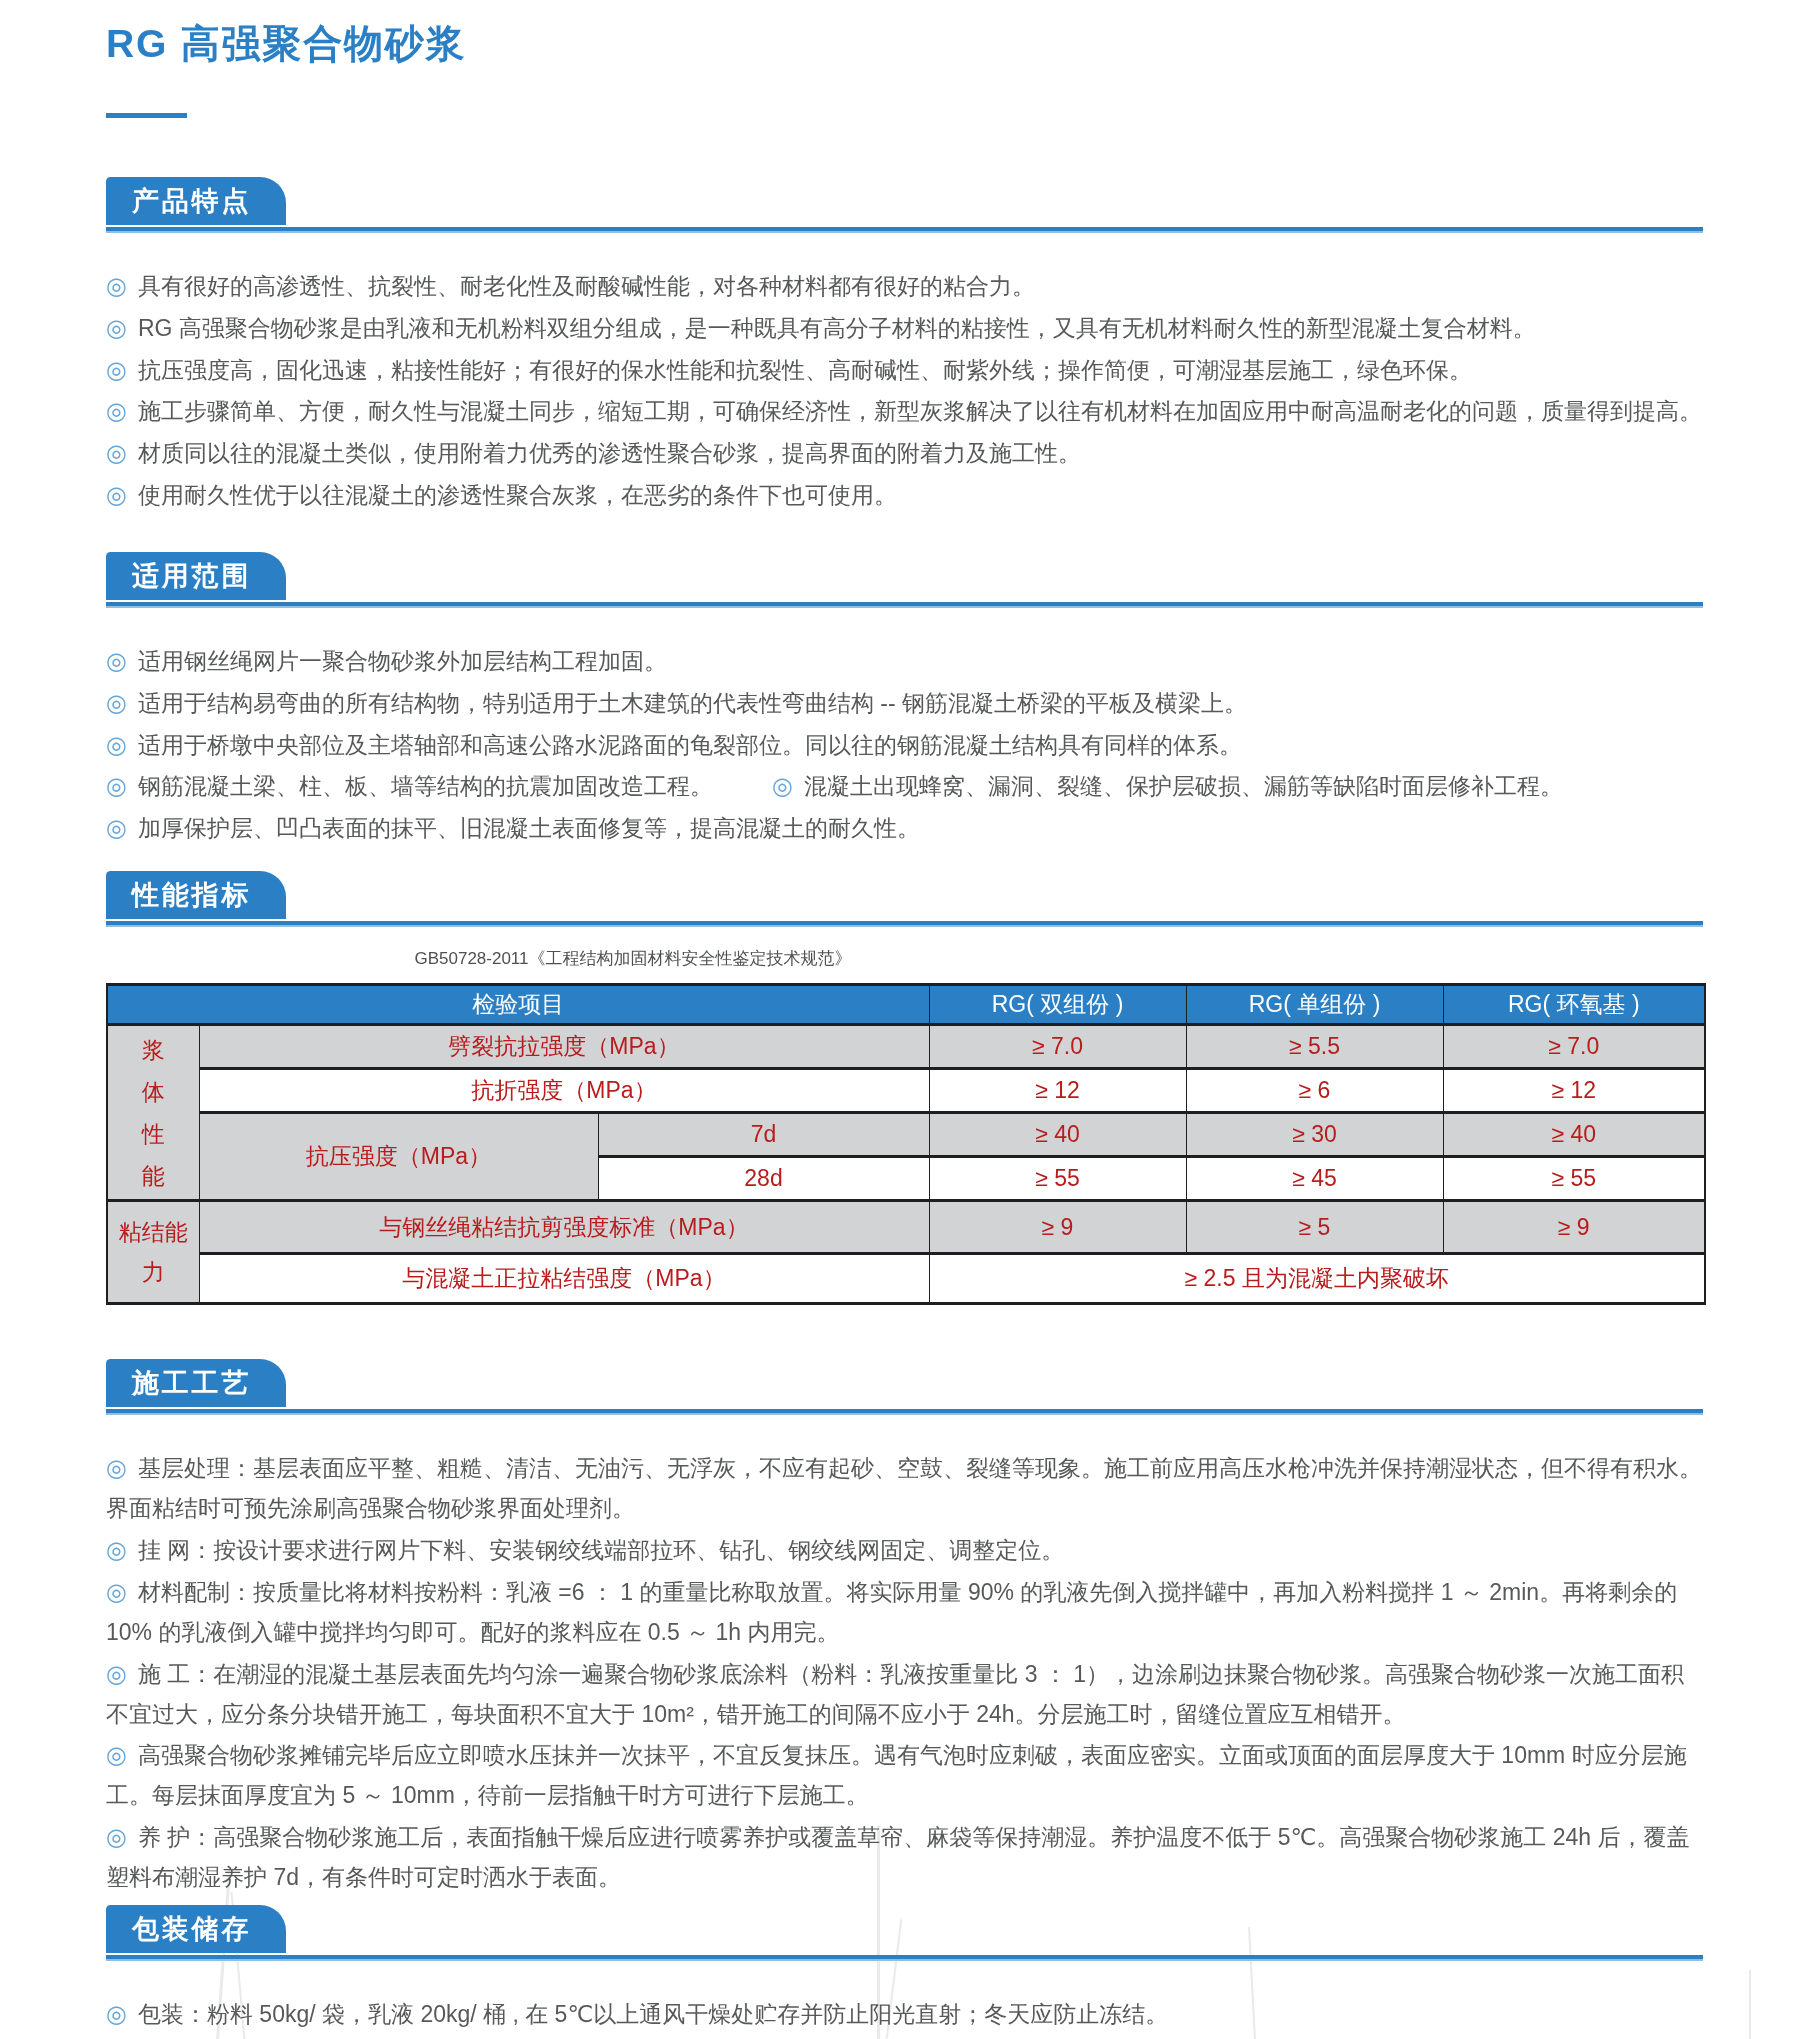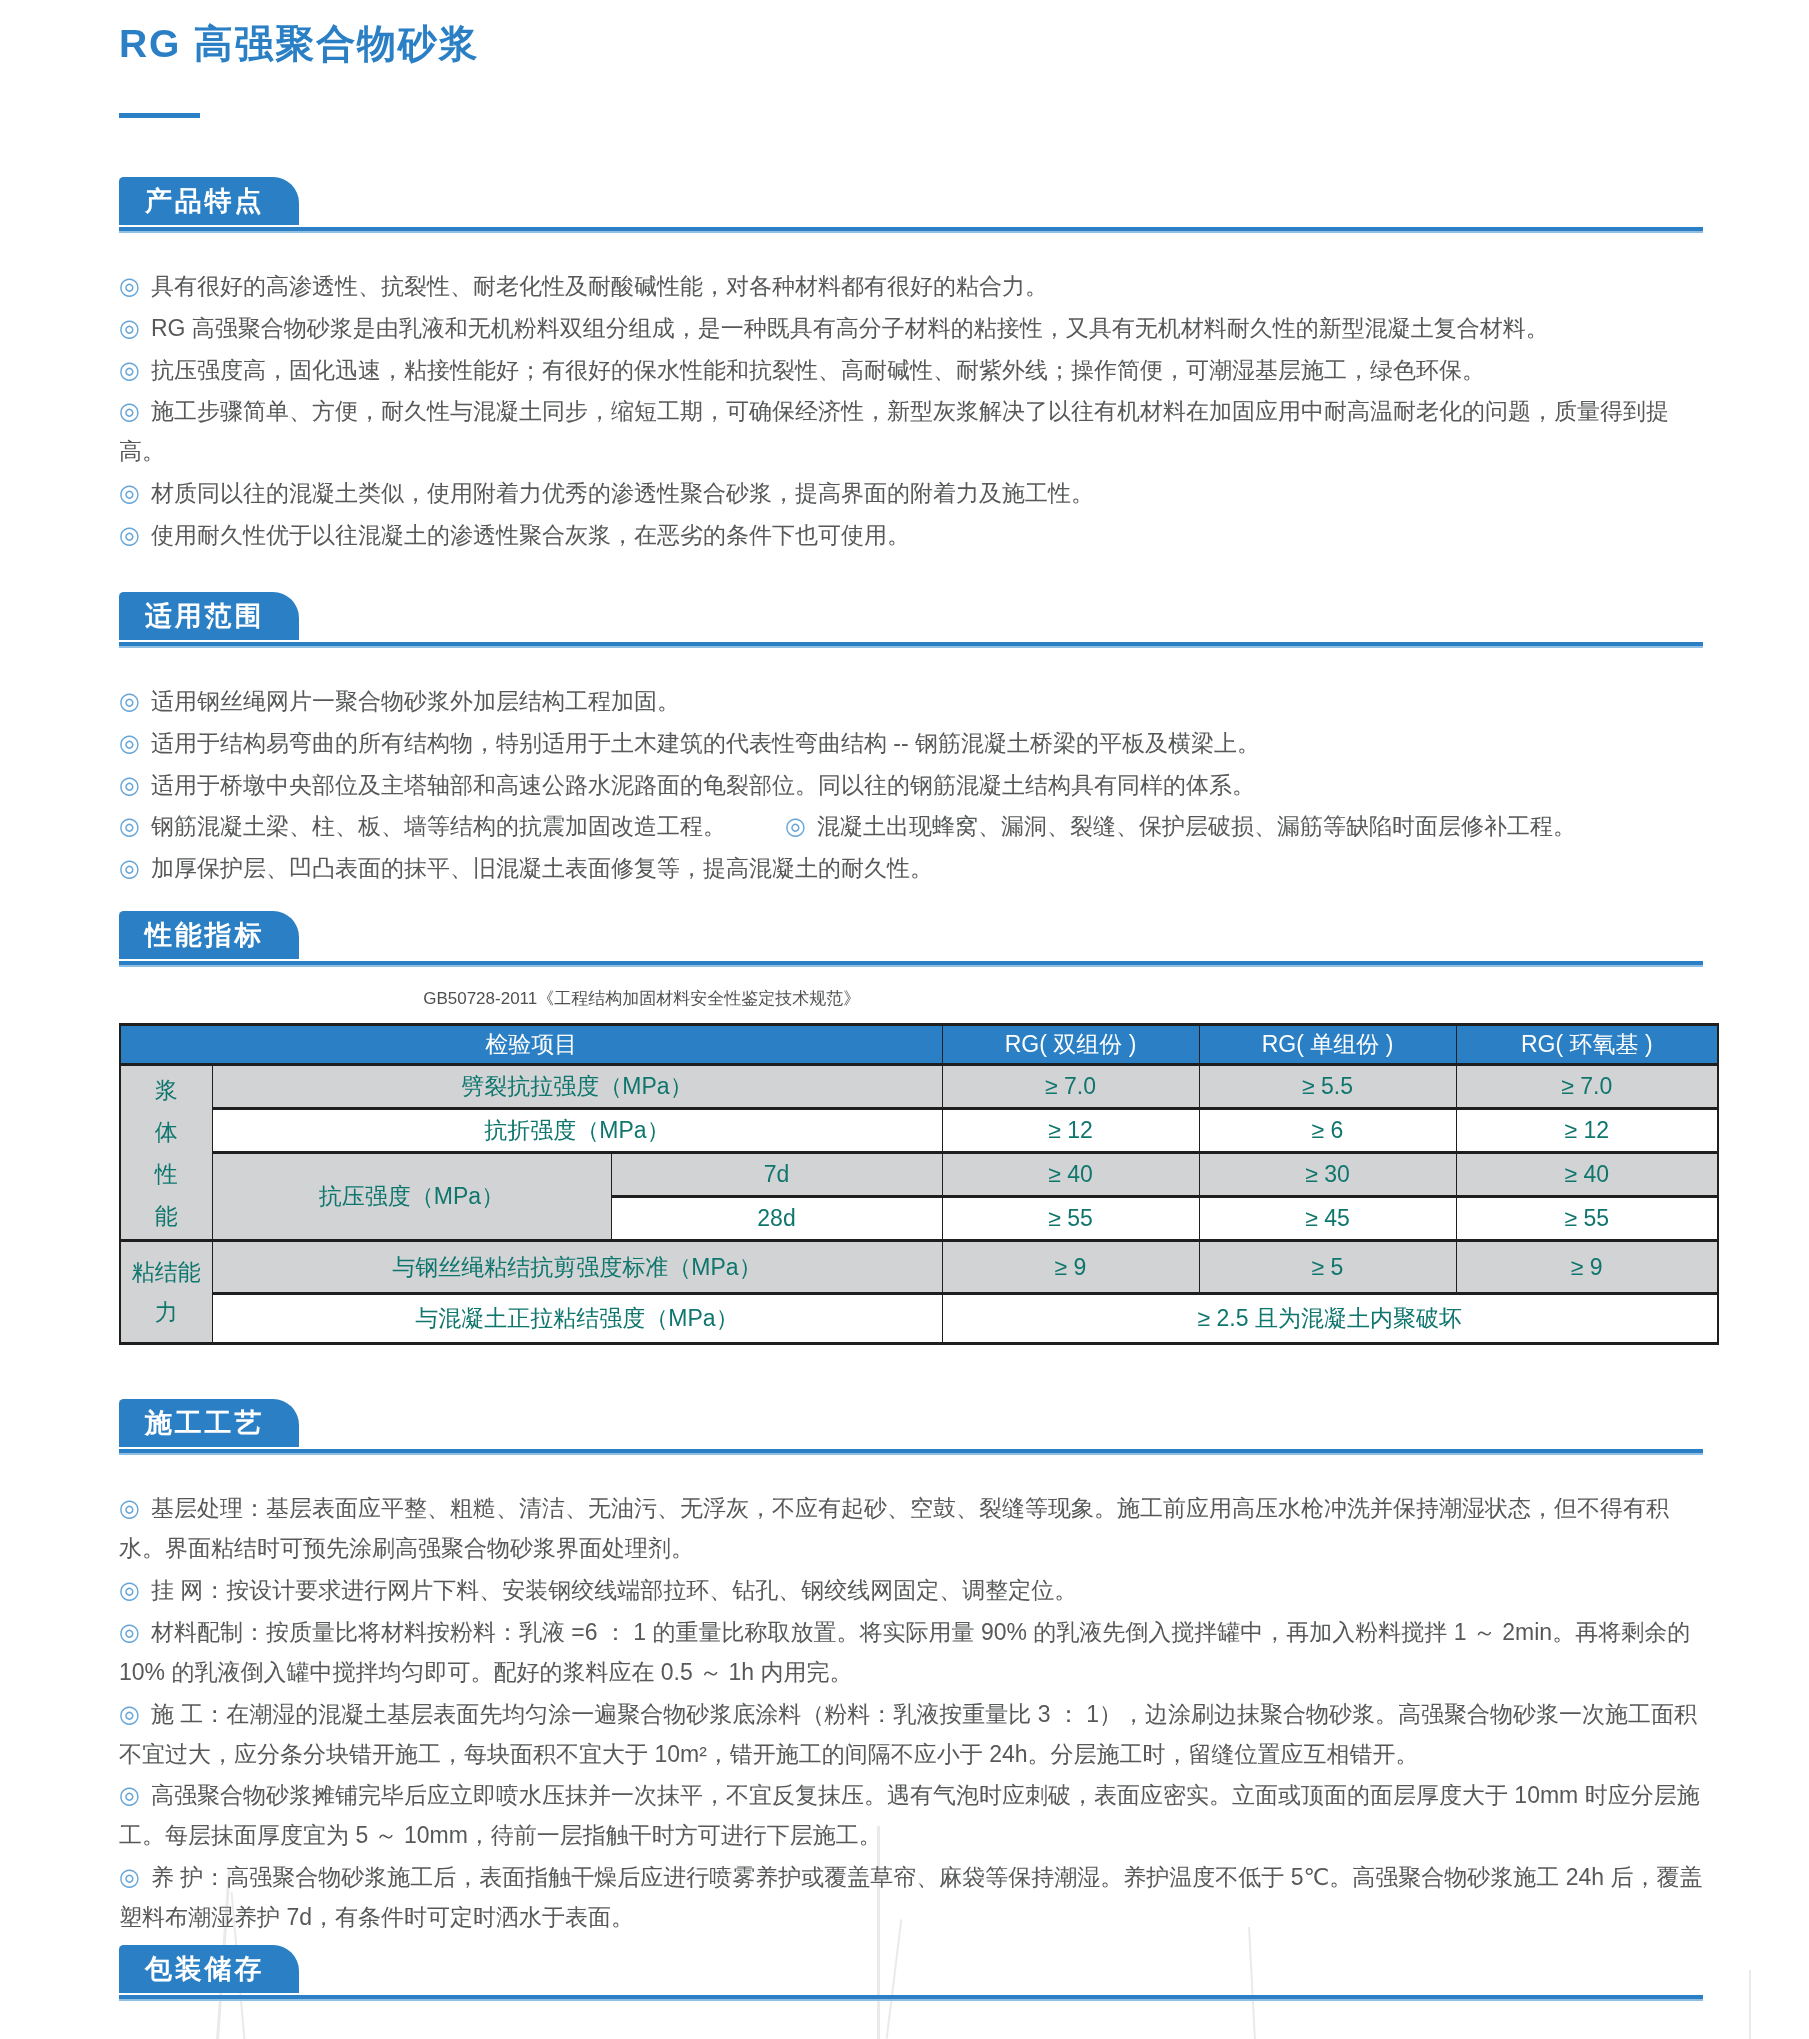--- a/index.html
+++ b/index.html
@@ -1,19 +1,19 @@
 <!DOCTYPE html>
 <html style="font-size:14.7px"><head>
 <meta charset="utf-8">
 <style>
   * { margin:0; padding:0; box-sizing:border-box; }
   html,body { background:#ffffff; }
   .page {
     position:relative; width:1809px; height:2040px; background:#ffffff;
-    font-family:"Liberation Sans","DejaVu Sans",sans-serif; color:#575859; overflow:hidden;padding-left:13px;
+    font-family:"Liberation Sans","DejaVu Sans",sans-serif; color:#575859; overflow:hidden;
   }
   .content { position:relative; padding:0 106px; z-index:2; }
 
   
   .doc-title { padding-top:16.5px; font-size:39px; font-weight:bold; color:#2b80c5; letter-spacing:1.8px; }
   .title-underline { width:81px; height:5.5px; background:#2b80c5; margin-top:42px; }
 
   
   .sec-head { position:relative; height:53px; }
   .sec-rule { position:absolute; left:0; right:0; bottom:0; height:6.4px;
@@ -27,21 +27,21 @@
   .bullet { font-size:23px; line-height:40px; margin-bottom:1.8px; color:#575859; }
   .bico { color:#66a5d8; font-size:24px; margin-right:11px; }
   .bico.second { margin-left:59px; }
 
   
   .tbl-caption-wrap { width:66%; margin-top:20px; text-align:center; }
   .tbl-caption { font-size:17px; color:#4f5052; }
   table.perf { width:100%; border-collapse:collapse; table-layout:fixed; margin-top:13px;
     border:2.8px solid #1f1f1f; }
   table.perf th, table.perf td { border:solid #1f1f1f; border-width:3.7px 1.8px; text-align:center;
-    font-size:23px; color:#0f766e; font-weight:normal; padding:0 3.7px; }
+    font-size:23px; color:#b91c1c; font-weight:normal; padding:0 3.7px; }
   table.perf th { background:#2b80c5; color:#ffffff; height:40px; }
   .bg-g { background:#d2d3d5; }
   .bg-w { background:#ffffff; }
   .r-std { height:44px; }
   .r-tall { height:53px; }
   .r-last { height:50px; }
   .vlabel { display:inline-block; width:1.2em; line-height:42px; }
   .wlabel { display:inline-block; width:3.3em; line-height:40px; }
 
   

